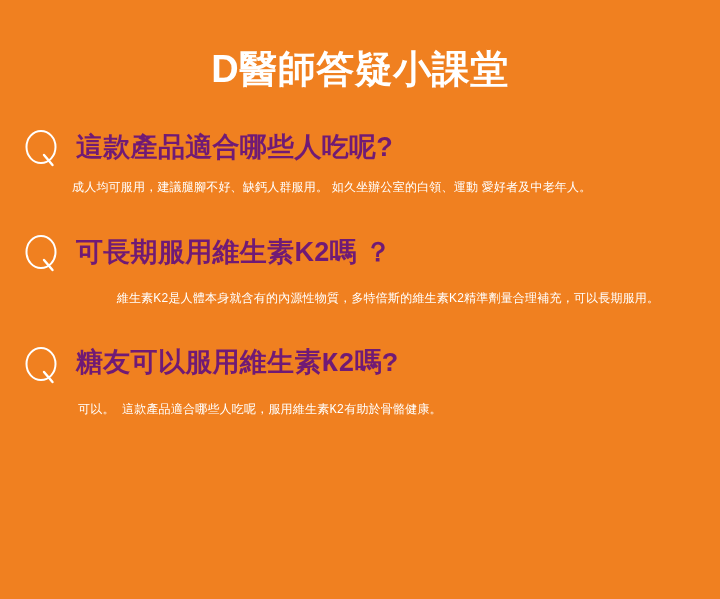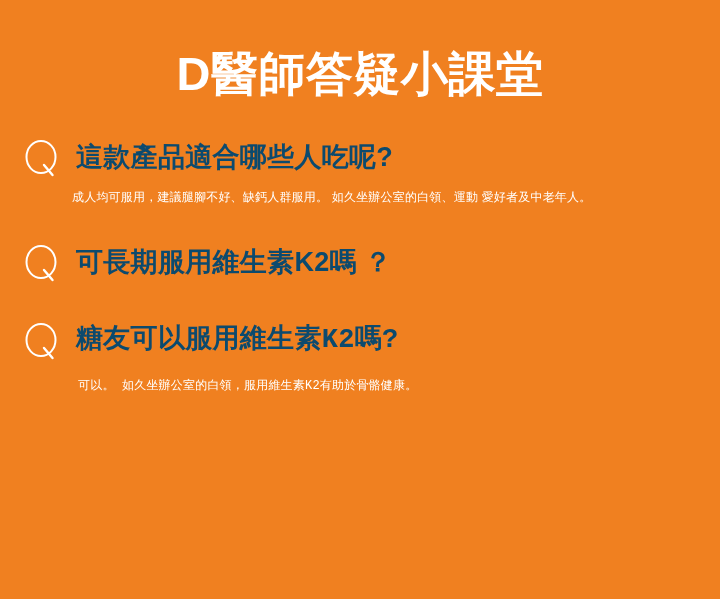--- a/index.html
+++ b/index.html
@@ -26,21 +26,21 @@
 
   
   .title-bar {
     width:100%;
     text-align:center;
     padding-top:48px;
   }
 
   .page-title {
     color:#FFFFFF;
-    font-size:47px;
+    font-size:38px;
     font-weight:bold;
     letter-spacing:0.5px;
     line-height:1.12;
     white-space:nowrap;
   }
 
   
   .faq-list {
     margin-top:35px;
     padding:0 18px 0 22px;
@@ -63,21 +63,21 @@
     width:40px;
     height:44px;
     display:flex;
     align-items:center;
     justify-content:center;
   }
 
   .q-marker svg { display:block; }
 
   .faq-question {
-    color:#0c4a6e;
+    color:#701a75;
     font-size:27px;
     font-weight:bold;
     line-height:1.25;
     letter-spacing:0.3px;
   }
 
   .faq-answer {
     color:#FFFFFF;
     font-size:12px;
     font-weight:normal;
@@ -122,29 +122,30 @@
     <div class="faq-item block-2">
       <div class="faq-question-row">
         <span class="q-marker">
           <svg width="36" height="40" viewBox="0 0 36 40" aria-hidden="true">
             <ellipse cx="17" cy="19" rx="14.5" ry="16" fill="none" stroke="#FFFFFF" stroke-width="2"></ellipse>
             <line x1="20" y1="27" x2="28.5" y2="37" stroke="#FFFFFF" stroke-width="2.4" stroke-linecap="round"></line>
           </svg>
         </span>
         <span class="faq-question">可長期服用維生素K2嗎 ？</span>
       </div>
+      <p class="faq-answer">維生素K2是人體本身就含有的內源性物質，多特倍斯的維生素K2精準劑量合理補充，可以長期服用。</p>
     </div>
 
     <div class="faq-item block-3">
       <div class="faq-question-row">
         <span class="q-marker">
           <svg width="36" height="40" viewBox="0 0 36 40" aria-hidden="true">
             <ellipse cx="17" cy="19" rx="14.5" ry="16" fill="none" stroke="#FFFFFF" stroke-width="2"></ellipse>
             <line x1="20" y1="27" x2="28.5" y2="37" stroke="#FFFFFF" stroke-width="2.4" stroke-linecap="round"></line>
           </svg>
         </span>
         <span class="faq-question">糖友可以服用維生素K2嗎?</span>
       </div>
-      <p class="faq-answer">可以。 如久坐辦公室的白領，服用維生素K2有助於骨骼健康。</p>
+      <p class="faq-answer">可以。 這款產品適合哪些人吃呢，服用維生素K2有助於骨骼健康。</p>
     </div>
 
   </div>
 </div>
 
 </body></html>

